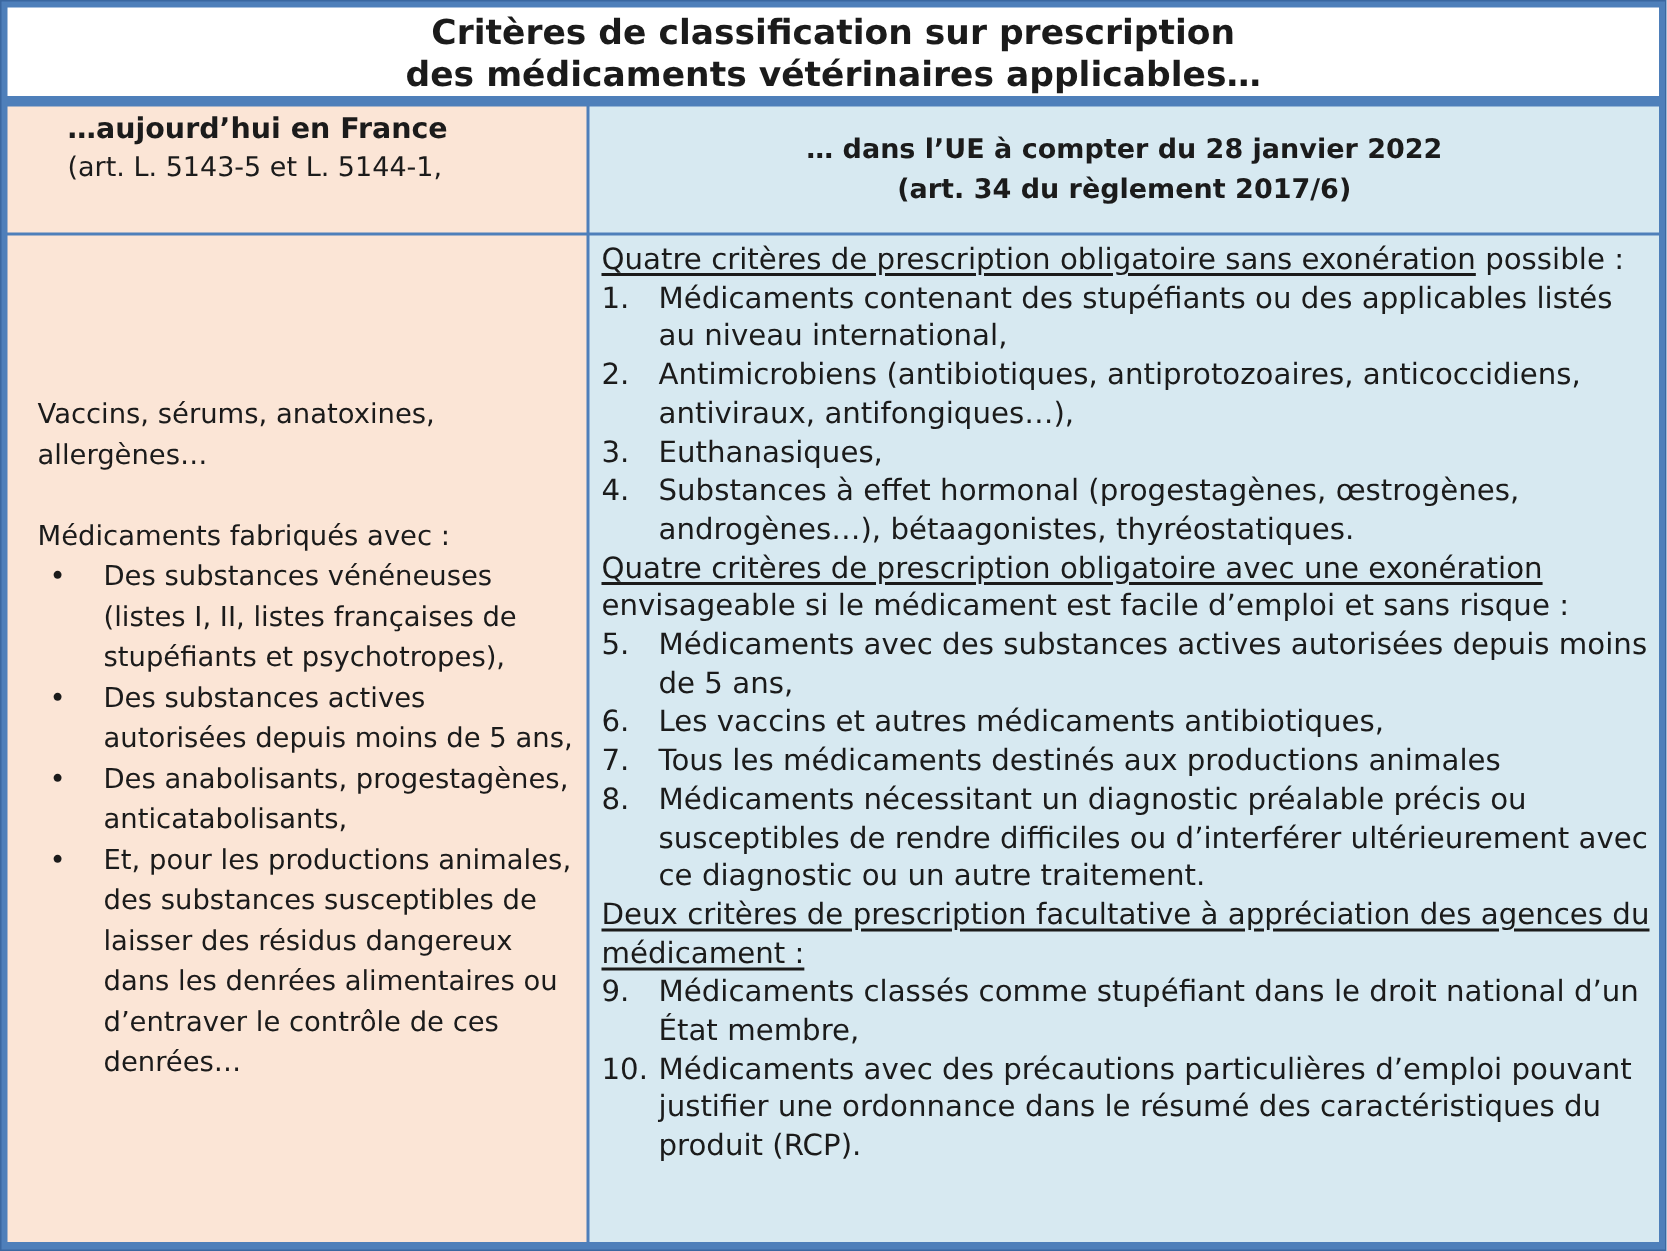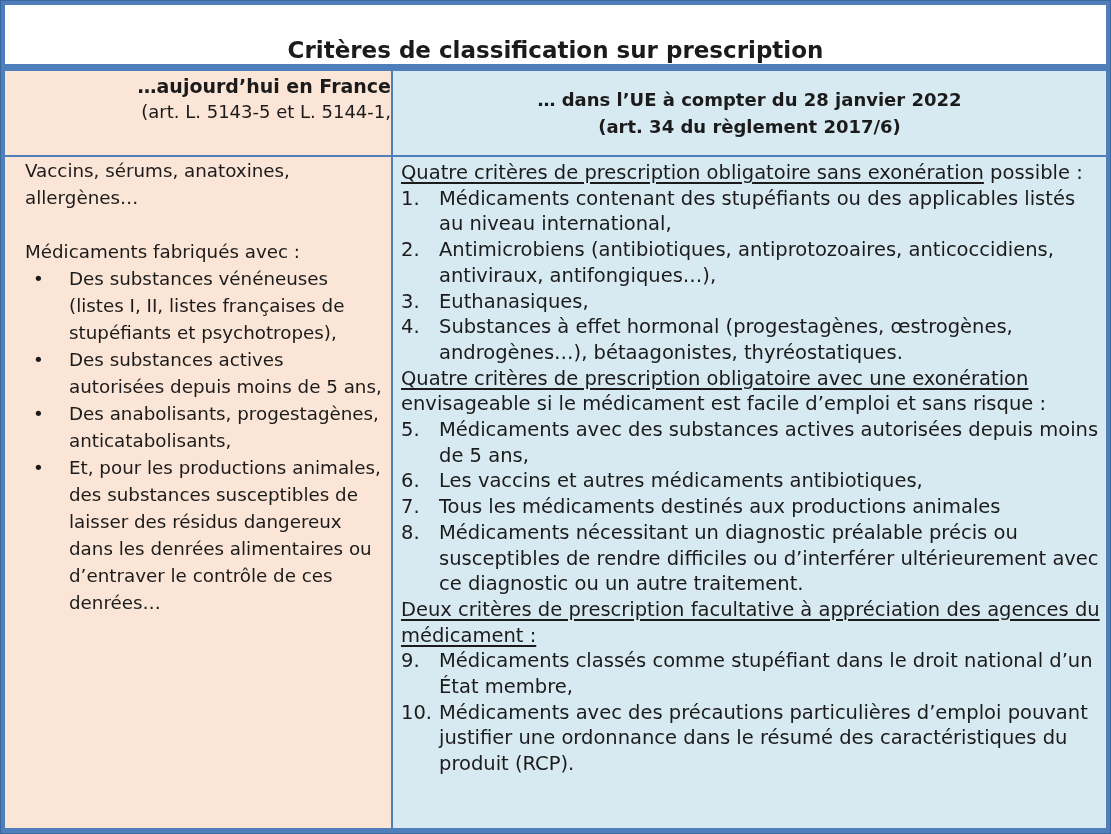--- a/index.html
+++ b/index.html
@@ -32,34 +32,34 @@
     flex:1;min-height:0;
     display:grid;
     grid-template-columns:386px 1fr;
     grid-template-rows:84px 1fr;
     gap:2px;
     background:var(--border-blue);
   }
   .cell{min-height:0;overflow:hidden;}
   .head-left{
     background:var(--left-bg);
-    text-align:right;
+    text-align:left;
     padding-top:2px;
-    font-size:18px;line-height:26px;
+    font-size:18px;line-height:26px;padding-left:40px;
   }
   .head-left .hl-title{font-weight:bold;font-size:19px;}
   .head-right{
     background:var(--right-bg);
     text-align:center;
     display:flex;flex-direction:column;justify-content:center;
     font-weight:bold;font-size:18px;line-height:27px;
   }
   .body-left{
     background:var(--left-bg);
-    display:flex;flex-direction:column;justify-content:flex-start;
+    display:flex;flex-direction:column;justify-content:center;
     padding:0 8px 0 20px;
     font-size:18.3px;line-height:27px;
   }
   .body-left .intro{margin-bottom:27px;}
   .bullet-item{display:flex;}
   .bullet-item .bmark{flex:0 0 44px;padding-left:8px;}
   .bullet-item .btext{flex:1;}
   .body-right{
     background:var(--right-bg);
     padding:3px 1px 2px 8px;
@@ -74,20 +74,21 @@
   .numbered-item .inum{flex:0 0 38px;}
   .numbered-item .itext{flex:1;}
 </style>
 </head>
 <body>
 
 <div class="board">
 
   <div class="title-row">
     <div>Critères de classification sur prescription</div>
+    <div>des médicaments vétérinaires applicables…</div>
   </div>
 
   <div class="grid">
 
     <div class="cell head-left">
       <div class="hl-title">…aujourd’hui en France</div>
       <div>(art. L. 5143-5 et L. 5144-1,</div>
     </div>
 
     <div class="cell head-right">

